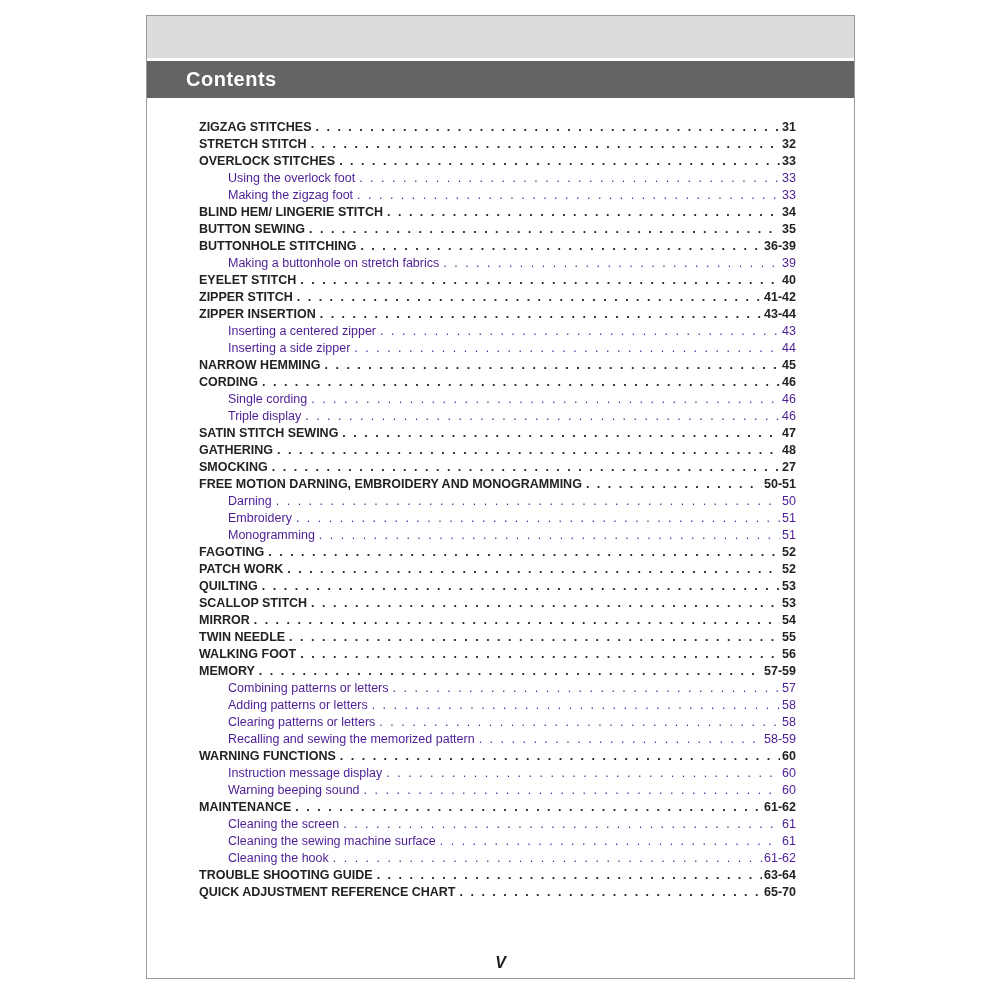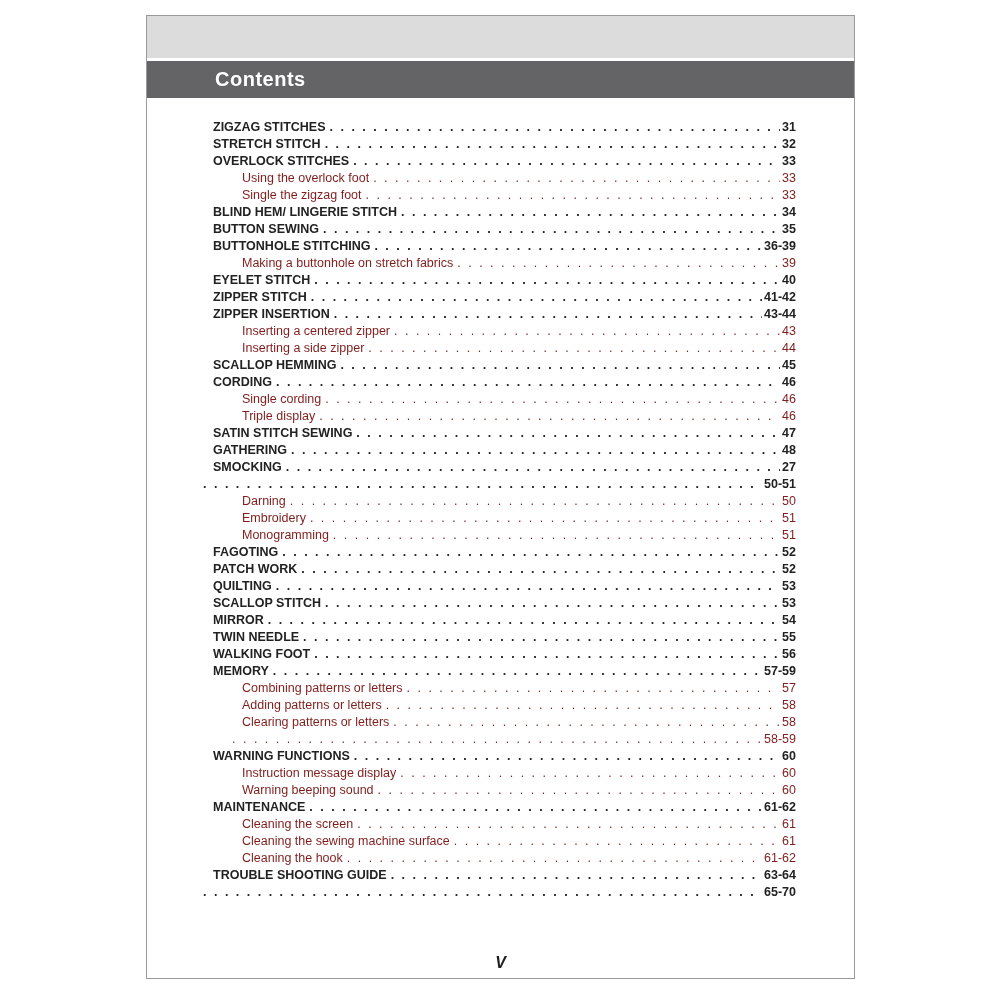--- a/index.html
+++ b/index.html
@@ -43,46 +43,45 @@
     height: 37px;
     background: #646467;
     display: flex;
     align-items: center;
   }
   .titlebar .title-text {
     color: #ffffff;
     font-weight: bold;
     font-size: 20px;
     letter-spacing: 0.5px;
-    padding-left: 68px;
+    padding-left: 39px;
   }
   .toc {
     position: absolute;
     left: 52px;
     right: 58px;
     top: 103px;
   }
   .row {
     display: flex;
     align-items: baseline;
     height: 17px;
     line-height: 17px;
     font-size: 12.5px;
     color: #222222;
     font-weight: bold;
   }
   .row.sub {
     font-weight: normal;
-    color: #7f1d1d;
+    color: #4c1d95;
     padding-left: 29px;
   }
   .row .t {
     white-space: nowrap;
     flex: 0 0 auto;
-    margin-left: 14px;
   }
   .row .l {
     flex: 1 1 auto;
     overflow: hidden;
     white-space: nowrap;
     letter-spacing: 2px;
     margin: 0 2px 0 4px;
   }
   .row .p {
     white-space: nowrap;
@@ -127,21 +126,21 @@
     <span class="t">OVERLOCK STITCHES</span>
     <span class="l">. . . . . . . . . . . . . . . . . . . . . . . . . . . . . . . . . . . . . . . . . . . . . . . . . . . . . . . . . . . . . . . . . . . . . . . . . . . . . . . . . . . . . . . . . . . . . . . . . . . . . . . . . . . . . . . . . . . . . . . . . . . . . . . . . . . . . . . . . . . . . . . . . . . . . . . . . . . . . . . . . . . . . . . . . . . . . . . . . . . . . . . . . . . . . . . . . . . . . . . .</span>
     <span class="p">33</span>
   </div>
         <div class="row sub">
     <span class="t">Using the overlock foot</span>
     <span class="l">. . . . . . . . . . . . . . . . . . . . . . . . . . . . . . . . . . . . . . . . . . . . . . . . . . . . . . . . . . . . . . . . . . . . . . . . . . . . . . . . . . . . . . . . . . . . . . . . . . . . . . . . . . . . . . . . . . . . . . . . . . . . . . . . . . . . . . . . . . . . . . . . . . . . . . . . . . . . . . . . . . . . . . . . . . . . . . . . . . . . . . . . . . . . . . . . . . . . . . . .</span>
     <span class="p">33</span>
   </div>
         <div class="row sub">
-    <span class="t">Single the zigzag foot</span>
+    <span class="t">Making the zigzag foot</span>
     <span class="l">. . . . . . . . . . . . . . . . . . . . . . . . . . . . . . . . . . . . . . . . . . . . . . . . . . . . . . . . . . . . . . . . . . . . . . . . . . . . . . . . . . . . . . . . . . . . . . . . . . . . . . . . . . . . . . . . . . . . . . . . . . . . . . . . . . . . . . . . . . . . . . . . . . . . . . . . . . . . . . . . . . . . . . . . . . . . . . . . . . . . . . . . . . . . . . . . . . . . . . . .</span>
     <span class="p">33</span>
   </div>
         <div class="row">
     <span class="t">BLIND HEM/ LINGERIE STITCH</span>
     <span class="l">. . . . . . . . . . . . . . . . . . . . . . . . . . . . . . . . . . . . . . . . . . . . . . . . . . . . . . . . . . . . . . . . . . . . . . . . . . . . . . . . . . . . . . . . . . . . . . . . . . . . . . . . . . . . . . . . . . . . . . . . . . . . . . . . . . . . . . . . . . . . . . . . . . . . . . . . . . . . . . . . . . . . . . . . . . . . . . . . . . . . . . . . . . . . . . . . . . . . . . . .</span>
     <span class="p">34</span>
   </div>
         <div class="row">
     <span class="t">BUTTON SEWING</span>
@@ -177,21 +176,21 @@
     <span class="t">Inserting a centered zipper</span>
     <span class="l">. . . . . . . . . . . . . . . . . . . . . . . . . . . . . . . . . . . . . . . . . . . . . . . . . . . . . . . . . . . . . . . . . . . . . . . . . . . . . . . . . . . . . . . . . . . . . . . . . . . . . . . . . . . . . . . . . . . . . . . . . . . . . . . . . . . . . . . . . . . . . . . . . . . . . . . . . . . . . . . . . . . . . . . . . . . . . . . . . . . . . . . . . . . . . . . . . . . . . . . .</span>
     <span class="p">43</span>
   </div>
         <div class="row sub">
     <span class="t">Inserting a side zipper</span>
     <span class="l">. . . . . . . . . . . . . . . . . . . . . . . . . . . . . . . . . . . . . . . . . . . . . . . . . . . . . . . . . . . . . . . . . . . . . . . . . . . . . . . . . . . . . . . . . . . . . . . . . . . . . . . . . . . . . . . . . . . . . . . . . . . . . . . . . . . . . . . . . . . . . . . . . . . . . . . . . . . . . . . . . . . . . . . . . . . . . . . . . . . . . . . . . . . . . . . . . . . . . . . .</span>
     <span class="p">44</span>
   </div>
         <div class="row">
-    <span class="t">SCALLOP HEMMING</span>
+    <span class="t">NARROW HEMMING</span>
     <span class="l">. . . . . . . . . . . . . . . . . . . . . . . . . . . . . . . . . . . . . . . . . . . . . . . . . . . . . . . . . . . . . . . . . . . . . . . . . . . . . . . . . . . . . . . . . . . . . . . . . . . . . . . . . . . . . . . . . . . . . . . . . . . . . . . . . . . . . . . . . . . . . . . . . . . . . . . . . . . . . . . . . . . . . . . . . . . . . . . . . . . . . . . . . . . . . . . . . . . . . . . .</span>
     <span class="p">45</span>
   </div>
         <div class="row">
     <span class="t">CORDING</span>
     <span class="l">. . . . . . . . . . . . . . . . . . . . . . . . . . . . . . . . . . . . . . . . . . . . . . . . . . . . . . . . . . . . . . . . . . . . . . . . . . . . . . . . . . . . . . . . . . . . . . . . . . . . . . . . . . . . . . . . . . . . . . . . . . . . . . . . . . . . . . . . . . . . . . . . . . . . . . . . . . . . . . . . . . . . . . . . . . . . . . . . . . . . . . . . . . . . . . . . . . . . . . . .</span>
     <span class="p">46</span>
   </div>
         <div class="row sub">
     <span class="t">Single cording</span>
@@ -212,20 +211,21 @@
     <span class="t">GATHERING</span>
     <span class="l">. . . . . . . . . . . . . . . . . . . . . . . . . . . . . . . . . . . . . . . . . . . . . . . . . . . . . . . . . . . . . . . . . . . . . . . . . . . . . . . . . . . . . . . . . . . . . . . . . . . . . . . . . . . . . . . . . . . . . . . . . . . . . . . . . . . . . . . . . . . . . . . . . . . . . . . . . . . . . . . . . . . . . . . . . . . . . . . . . . . . . . . . . . . . . . . . . . . . . . . .</span>
     <span class="p">48</span>
   </div>
         <div class="row">
     <span class="t">SMOCKING</span>
     <span class="l">. . . . . . . . . . . . . . . . . . . . . . . . . . . . . . . . . . . . . . . . . . . . . . . . . . . . . . . . . . . . . . . . . . . . . . . . . . . . . . . . . . . . . . . . . . . . . . . . . . . . . . . . . . . . . . . . . . . . . . . . . . . . . . . . . . . . . . . . . . . . . . . . . . . . . . . . . . . . . . . . . . . . . . . . . . . . . . . . . . . . . . . . . . . . . . . . . . . . . . . .</span>
     <span class="p">27</span>
   </div>
         <div class="row">
+    <span class="t">FREE MOTION DARNING, EMBROIDERY AND MONOGRAMMING</span>
     <span class="l">. . . . . . . . . . . . . . . . . . . . . . . . . . . . . . . . . . . . . . . . . . . . . . . . . . . . . . . . . . . . . . . . . . . . . . . . . . . . . . . . . . . . . . . . . . . . . . . . . . . . . . . . . . . . . . . . . . . . . . . . . . . . . . . . . . . . . . . . . . . . . . . . . . . . . . . . . . . . . . . . . . . . . . . . . . . . . . . . . . . . . . . . . . . . . . . . . . . . . . . .</span>
     <span class="p">50-51</span>
   </div>
         <div class="row sub">
     <span class="t">Darning</span>
     <span class="l">. . . . . . . . . . . . . . . . . . . . . . . . . . . . . . . . . . . . . . . . . . . . . . . . . . . . . . . . . . . . . . . . . . . . . . . . . . . . . . . . . . . . . . . . . . . . . . . . . . . . . . . . . . . . . . . . . . . . . . . . . . . . . . . . . . . . . . . . . . . . . . . . . . . . . . . . . . . . . . . . . . . . . . . . . . . . . . . . . . . . . . . . . . . . . . . . . . . . . . . .</span>
     <span class="p">50</span>
   </div>
         <div class="row sub">
     <span class="t">Embroidery</span>
@@ -286,20 +286,21 @@
     <span class="t">Adding patterns or letters</span>
     <span class="l">. . . . . . . . . . . . . . . . . . . . . . . . . . . . . . . . . . . . . . . . . . . . . . . . . . . . . . . . . . . . . . . . . . . . . . . . . . . . . . . . . . . . . . . . . . . . . . . . . . . . . . . . . . . . . . . . . . . . . . . . . . . . . . . . . . . . . . . . . . . . . . . . . . . . . . . . . . . . . . . . . . . . . . . . . . . . . . . . . . . . . . . . . . . . . . . . . . . . . . . .</span>
     <span class="p">58</span>
   </div>
         <div class="row sub">
     <span class="t">Clearing patterns or letters</span>
     <span class="l">. . . . . . . . . . . . . . . . . . . . . . . . . . . . . . . . . . . . . . . . . . . . . . . . . . . . . . . . . . . . . . . . . . . . . . . . . . . . . . . . . . . . . . . . . . . . . . . . . . . . . . . . . . . . . . . . . . . . . . . . . . . . . . . . . . . . . . . . . . . . . . . . . . . . . . . . . . . . . . . . . . . . . . . . . . . . . . . . . . . . . . . . . . . . . . . . . . . . . . . .</span>
     <span class="p">58</span>
   </div>
         <div class="row sub">
+    <span class="t">Recalling and sewing the memorized pattern</span>
     <span class="l">. . . . . . . . . . . . . . . . . . . . . . . . . . . . . . . . . . . . . . . . . . . . . . . . . . . . . . . . . . . . . . . . . . . . . . . . . . . . . . . . . . . . . . . . . . . . . . . . . . . . . . . . . . . . . . . . . . . . . . . . . . . . . . . . . . . . . . . . . . . . . . . . . . . . . . . . . . . . . . . . . . . . . . . . . . . . . . . . . . . . . . . . . . . . . . . . . . . . . . . .</span>
     <span class="p">58-59</span>
   </div>
         <div class="row">
     <span class="t">WARNING FUNCTIONS</span>
     <span class="l">. . . . . . . . . . . . . . . . . . . . . . . . . . . . . . . . . . . . . . . . . . . . . . . . . . . . . . . . . . . . . . . . . . . . . . . . . . . . . . . . . . . . . . . . . . . . . . . . . . . . . . . . . . . . . . . . . . . . . . . . . . . . . . . . . . . . . . . . . . . . . . . . . . . . . . . . . . . . . . . . . . . . . . . . . . . . . . . . . . . . . . . . . . . . . . . . . . . . . . . .</span>
     <span class="p">60</span>
   </div>
         <div class="row sub">
     <span class="t">Instruction message display</span>
@@ -330,20 +331,21 @@
     <span class="t">Cleaning the hook</span>
     <span class="l">. . . . . . . . . . . . . . . . . . . . . . . . . . . . . . . . . . . . . . . . . . . . . . . . . . . . . . . . . . . . . . . . . . . . . . . . . . . . . . . . . . . . . . . . . . . . . . . . . . . . . . . . . . . . . . . . . . . . . . . . . . . . . . . . . . . . . . . . . . . . . . . . . . . . . . . . . . . . . . . . . . . . . . . . . . . . . . . . . . . . . . . . . . . . . . . . . . . . . . . .</span>
     <span class="p">61-62</span>
   </div>
         <div class="row">
     <span class="t">TROUBLE SHOOTING GUIDE</span>
     <span class="l">. . . . . . . . . . . . . . . . . . . . . . . . . . . . . . . . . . . . . . . . . . . . . . . . . . . . . . . . . . . . . . . . . . . . . . . . . . . . . . . . . . . . . . . . . . . . . . . . . . . . . . . . . . . . . . . . . . . . . . . . . . . . . . . . . . . . . . . . . . . . . . . . . . . . . . . . . . . . . . . . . . . . . . . . . . . . . . . . . . . . . . . . . . . . . . . . . . . . . . . .</span>
     <span class="p">63-64</span>
   </div>
         <div class="row">
+    <span class="t">QUICK ADJUSTMENT REFERENCE CHART</span>
     <span class="l">. . . . . . . . . . . . . . . . . . . . . . . . . . . . . . . . . . . . . . . . . . . . . . . . . . . . . . . . . . . . . . . . . . . . . . . . . . . . . . . . . . . . . . . . . . . . . . . . . . . . . . . . . . . . . . . . . . . . . . . . . . . . . . . . . . . . . . . . . . . . . . . . . . . . . . . . . . . . . . . . . . . . . . . . . . . . . . . . . . . . . . . . . . . . . . . . . . . . . . . .</span>
     <span class="p">65-70</span>
   </div>
       </div>
     <div class="footer">
       <span class="pn">V</span>
     </div>
   </div>
 </div>
 

